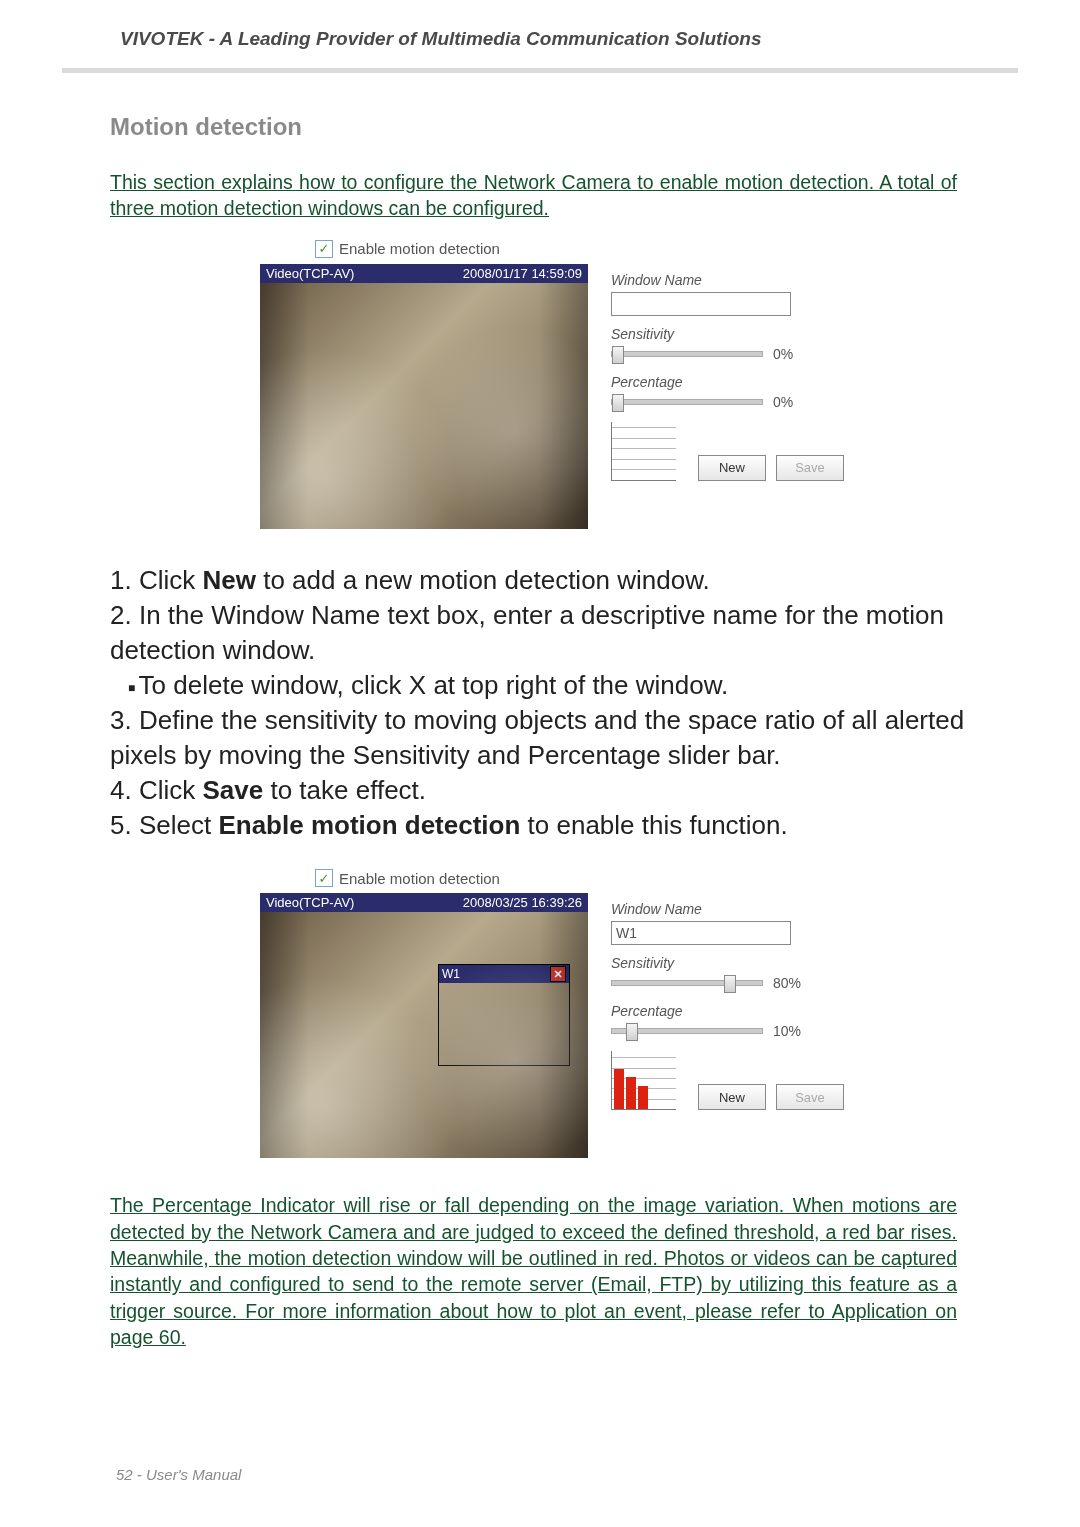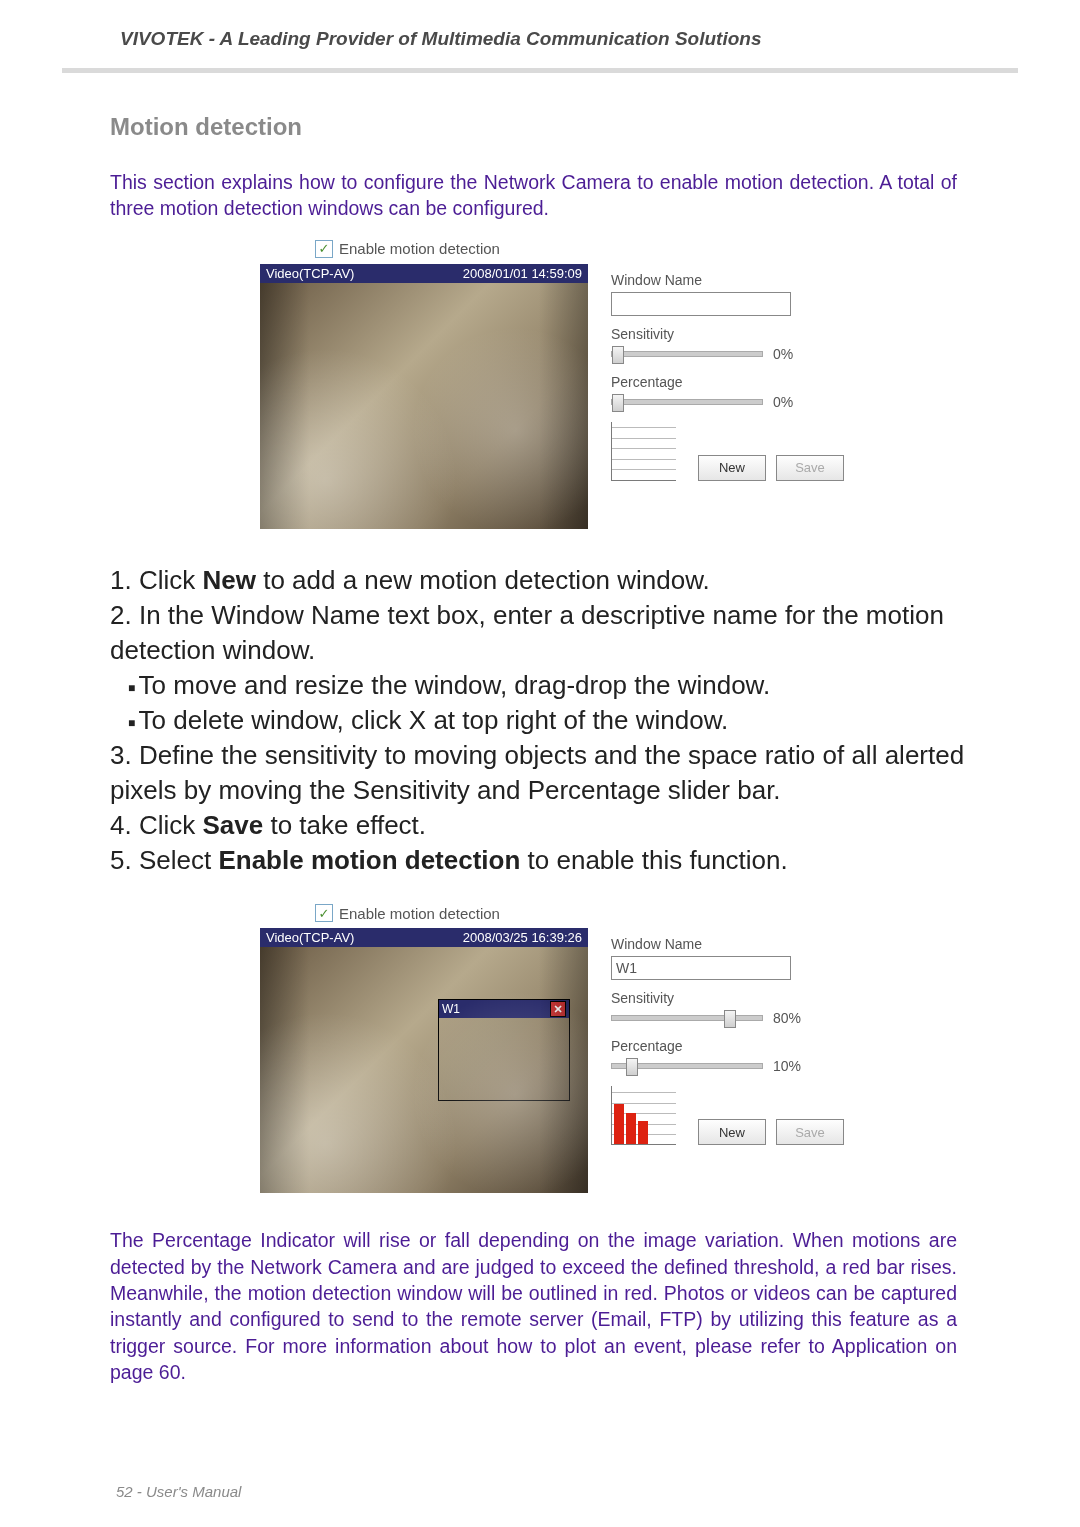--- a/index.html
+++ b/index.html
@@ -32,22 +32,23 @@
   h1.section-title {
     color: #8a8a8a;
     font-size: 24px;
     font-weight: bold;
     margin: 0 0 28px 0;
   }
   p.body {
     font-size: 19.5px;
     line-height: 1.35;
     margin: 0 13px 18px 0;
-    color: #4c1d95;
+    color: #14532d;
     text-align: justify;
+    text-decoration: underline;
   }
   p.body-inline {
     font-size: 19.5px;
     line-height: 1.35;
     margin: 0 0 6px 0;
     color: #222;
   }
   ul.sub {
     list-style: none;
     padding-left: 18px;
@@ -140,21 +141,21 @@
     font-size: 11px;
     font-weight: bold;
     border: 1px solid #000;
   }
   .controls-pane {
     flex: 1;
     font-size: 14px;
     color: #555;
     padding-top: 8px;
   }
-  .ctrl-label { margin-bottom: 4px; }
+  .ctrl-label { margin-bottom: 4px; font-style: italic; }
   .text-input {
     width: 170px;
     height: 22px;
     border: 1px solid #888;
     background: #fff;
     padding: 0 4px;
     font-size: 14px;
     display: flex;
     align-items: center;
     margin-bottom: 10px;
@@ -218,21 +219,21 @@
     display: flex;
     align-items: center;
     justify-content: center;
     color: #333;
   }
   .btn.disabled { color: #aaa; }
 
   .footer {
     position: absolute;
     left: 84px;
-    bottom: 27px;
+    bottom: 44px;
     color: #8a8a8a;
     font-style: italic;
     font-size: 15px;
   }
   .page-wrap {
     min-height: 1527px;
     position: relative;
   }
 </style>
 </head>
@@ -250,21 +251,21 @@
 
     <div class="ui-block">
       <div class="ui-checkbox-row">
         <span class="chk">✓</span>
         <span>Enable motion detection</span>
       </div>
       <div class="ui-row">
         <div class="video-pane">
           <div class="video-overlay">
             <span>Video(TCP-AV)</span>
-            <span>2008/01/01 14:59:09</span>
+            <span>2008/01/17 14:59:09</span>
           </div>
           <div class="video-canvas"></div>
         </div>
         <div class="controls-pane">
           <div class="ctrl-label">Window Name</div>
           <div class="text-input"></div>
 
           <div class="ctrl-label">Sensitivity</div>
           <div class="slider-row">
             <div class="slider-track">
@@ -296,21 +297,20 @@
           </div>
         </div>
       </div>
     </div>
 
 
     <div style="font-size:26px;line-height:1.35;color:#222;margin-bottom:26px;">
       <div><span>1. Click </span><span class="bold">New</span><span> to add a new motion detection window.</span></div>
       <div>2. In the Window Name text box, enter a descriptive name for the motion detection window.</div>
       <ul class="sub">
-        <li>To move and resize the window, drag-drop the window.</li>
         <li>To delete window, click X at top right of the window.</li>
       </ul>
       <div style="padding-left:0;">3. Define the sensitivity to moving objects and the space ratio of all alerted pixels by moving the Sensitivity and Percentage slider bar.</div>
       <div><span>4. Click </span><span class="bold">Save</span><span> to take effect.</span></div>
       <div><span>5. Select </span><span class="bold">Enable motion detection</span><span> to enable this function.</span></div>
     </div>
 
 
     <div class="ui-block">
       <div class="ui-checkbox-row">

